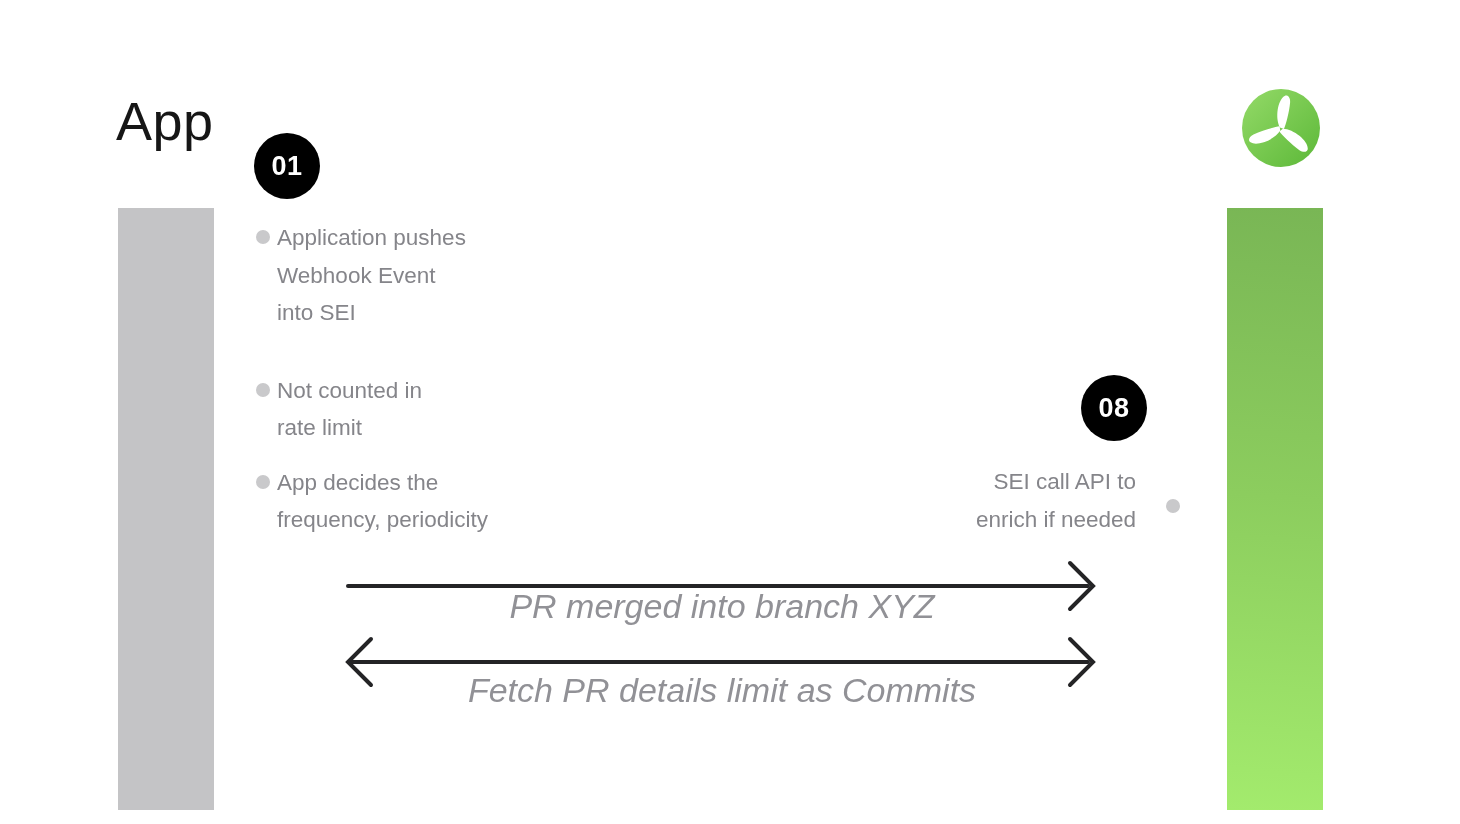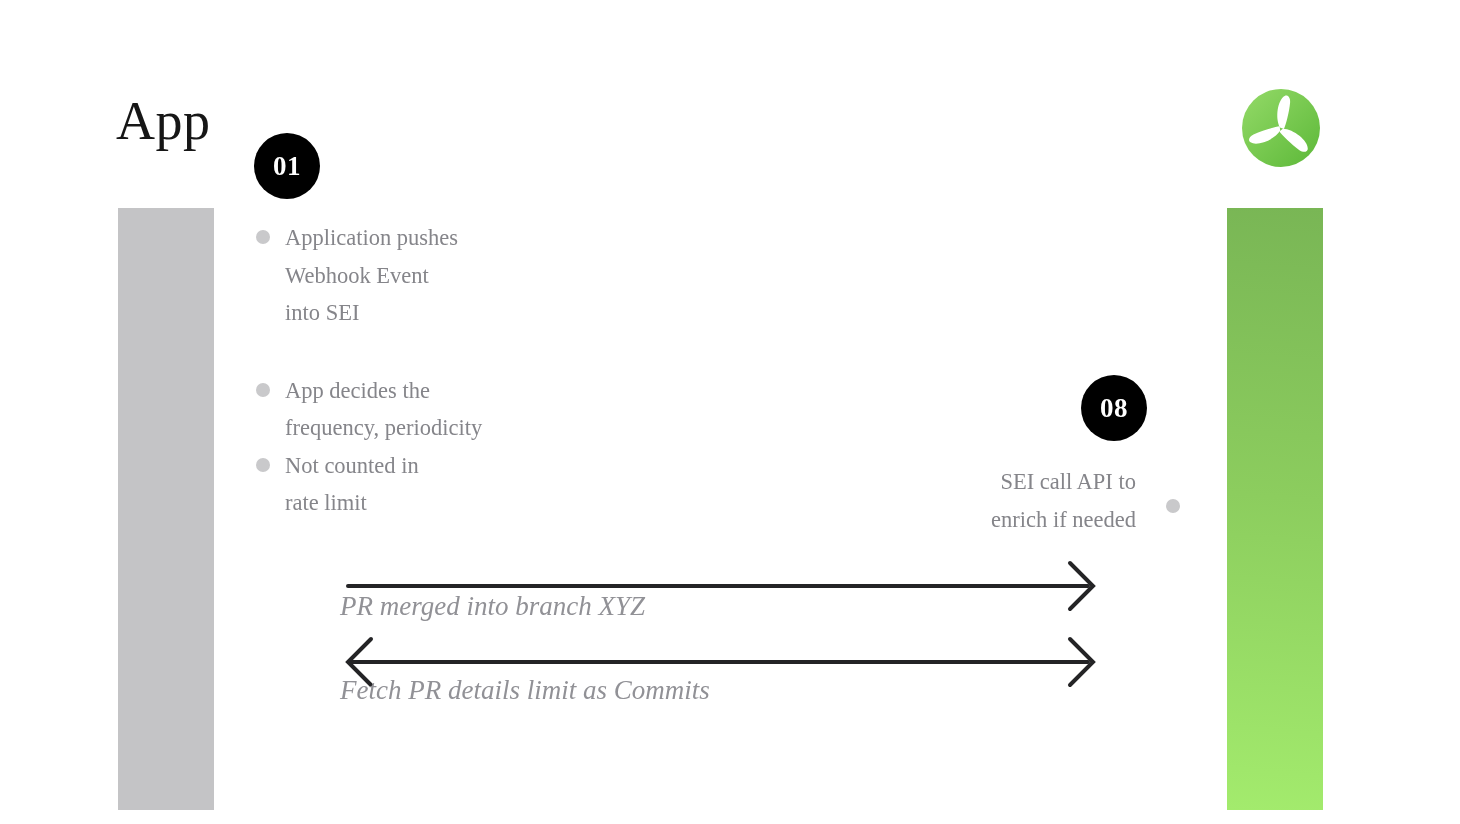--- a/index.html
+++ b/index.html
@@ -2,21 +2,21 @@
 <html><head>
 <meta charset="utf-8">
 <style>
   html, body { margin: 0; padding: 0; background: #ffffff; }
   .canvas {
     position: relative;
     width: 1460px;
     height: 824px;
     background: #ffffff;
     overflow: hidden;
-    font-family: Liberation Serif, serif;
+    font-family: Liberation Sans, sans-serif;
   }
 
   .page-title {
     position: absolute;
     left: 116px;
     top: 92px;
     margin: 0;
     font-size: 54px;
     font-weight: 500;
     letter-spacing: 0.5px;
@@ -63,21 +63,21 @@
 
   .bullet-list {
     position: absolute;
     left: 256px;
     top: 219px;
     width: 360px;
   }
   .bullet-item {
     display: flex;
     align-items: flex-start;
-    gap: 15px;
+    gap: 7px;
   }
   .bullet-item.m1 { margin-bottom: 40px; }
   .bullet-item.m2 { margin-bottom: 17px; }
 
   .dot {
     flex: 0 0 auto;
     width: 14px;
     height: 14px;
     margin-top: 11px;
     border-radius: 50%;
@@ -106,22 +106,22 @@
     width: 764px;
     height: 60px;
   }
   .arrow-svg.a1 { top: 556px; }
   .arrow-svg.a2 { top: 632px; }
 
   .arrow-label {
     position: absolute;
     left: 340px;
     width: 764px;
-    text-align: left;
-    font-size: 27px;
+    text-align: center;
+    font-size: 34px;
     font-style: italic;
     line-height: 34px;
     color: #919196;
   }
   .arrow-label.l1 { top: 589px; }
   .arrow-label.l2 { top: 673px; }
 </style>
 </head>
 <body>
 
@@ -150,29 +150,29 @@
   <div class="badge step1">01</div>
   <div class="badge step2">08</div>
 
   <div class="bullet-list">
     <div class="bullet-item m1">
       <span class="dot"></span>
       <span class="bullet-text">Application pushes
 Webhook Event
 into SEI</span>
     </div>
+    <div class="bullet-item m2">
+      <span class="dot"></span>
+      <span class="bullet-text">Not counted in
+rate limit</span>
+    </div>
     <div class="bullet-item">
       <span class="dot"></span>
       <span class="bullet-text">App decides the
 frequency, periodicity</span>
-    </div>
-    <div class="bullet-item m2">
-      <span class="dot"></span>
-      <span class="bullet-text">Not counted in
-rate limit</span>
     </div>
   </div>
 
   <div class="right-note">
     <span class="bullet-text">SEI call API to
 enrich if needed</span>
     <span class="dot"></span>
   </div>
 
   <svg class="arrow-svg a1" viewBox="0 0 764 60" aria-hidden="true">

